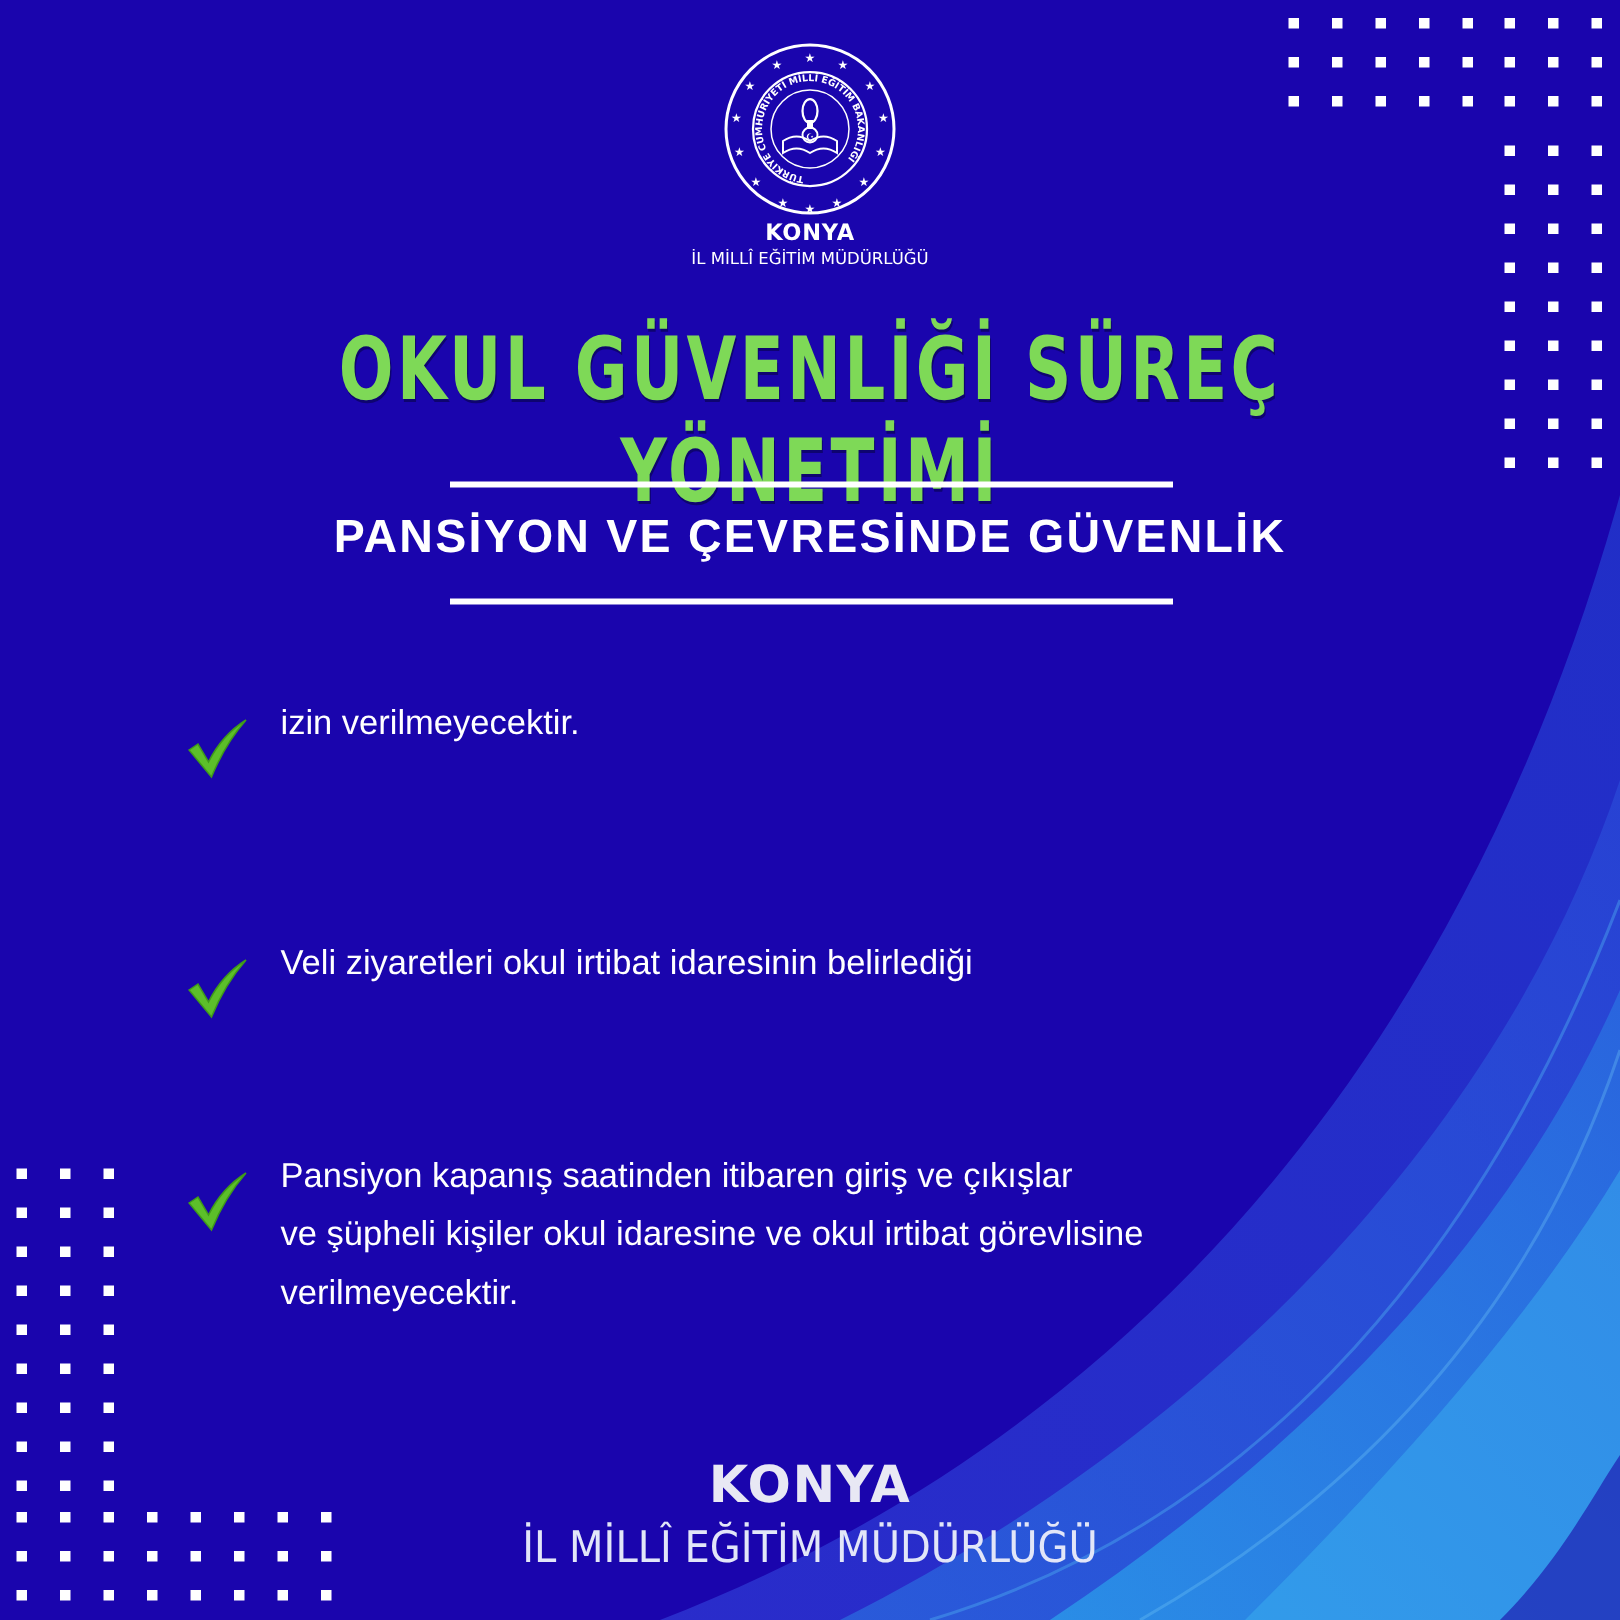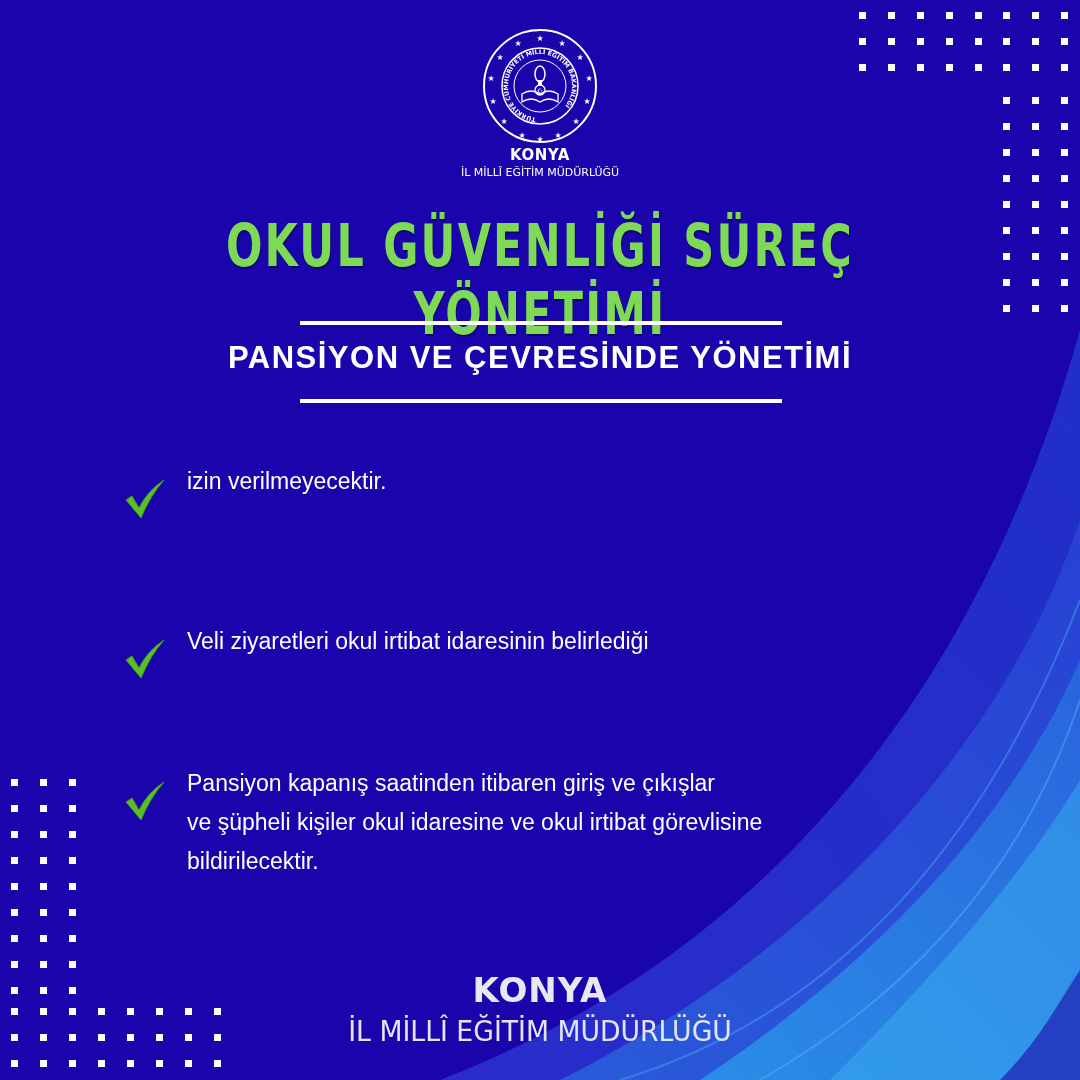--- a/index.html
+++ b/index.html
@@ -220,21 +220,21 @@
   <path d="M 42 66 Q 51 60 60 66 Q 69 60 78 66 L 78 74 Q 69 68 60 74 Q 51 68 42 74 Z" fill="none" stroke="#ffffff" stroke-width="1.3"></path>
   <circle cx="60" cy="62" r="5" fill="none" stroke="#ffffff" stroke-width="1.3"></circle>
   <text x="60" y="65" text-anchor="middle" font-size="6" fill="#ffffff">☪</text>
 </svg>
 <div class="logo-title">KONYA</div>
 <div class="logo-sub">İL MİLLÎ EĞİTİM MÜDÜRLÜĞÜ</div>
 
 <div class="main-title">OKUL GÜVENLİĞİ SÜREÇ YÖNETİMİ</div>
 
 <div class="rule" style="top:321px;"></div>
-<div class="subtitle">PANSİYON VE ÇEVRESİNDE YÖNETİMİ</div>
+<div class="subtitle">PANSİYON VE ÇEVRESİNDE GÜVENLİK</div>
 <div class="rule" style="top:399px;"></div>
 
 <div class="item" style="top:462px;">
   <svg class="check" viewBox="0 0 50 50" style="top:12px;">
     <path d="M 6 26 L 12 22 L 19 34 Q 28 16 44 6 Q 30 22 21 44 Z" fill="#5cbf2a" stroke="#3f9a1a" stroke-width="1"></path>
   </svg>
   <div class="item-text">
     <div>izin verilmeyecektir.</div>
   </div>
 </div>
@@ -248,18 +248,18 @@
   </div>
 </div>
 
 <div class="item" style="top:764px;">
   <svg class="check" viewBox="0 0 50 50" style="top:12px;">
     <path d="M 6 26 L 12 22 L 19 34 Q 28 16 44 6 Q 30 22 21 44 Z" fill="#5cbf2a" stroke="#3f9a1a" stroke-width="1"></path>
   </svg>
   <div class="item-text">
     <div>Pansiyon kapanış saatinden itibaren giriş ve çıkışlar</div>
     <div>ve şüpheli kişiler okul idaresine ve okul irtibat görevlisine</div>
-    <div>bildirilecektir.</div>
+    <div>verilmeyecektir.</div>
   </div>
 </div>
 
 <div class="footer-title">KONYA</div>
 <div class="footer-sub">İL MİLLÎ EĞİTİM MÜDÜRLÜĞÜ</div>
 
 </body></html>

